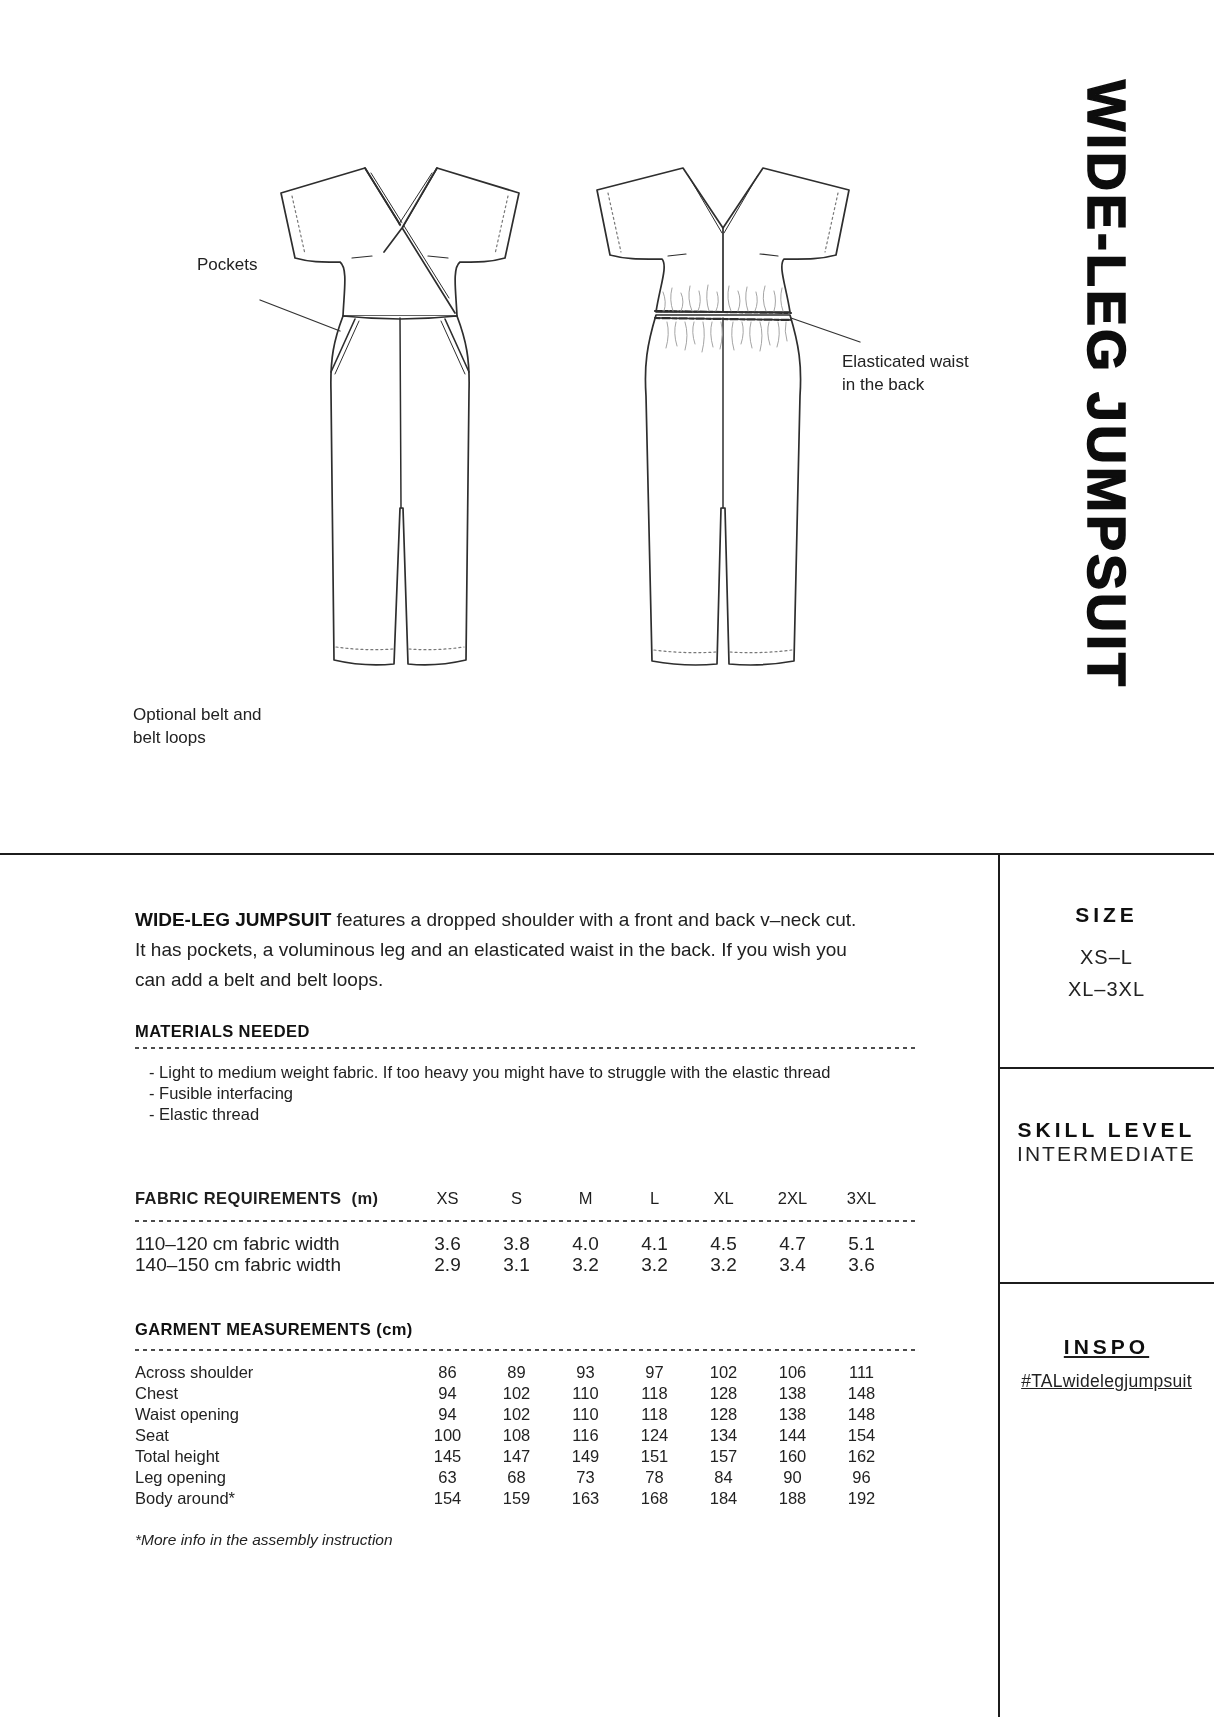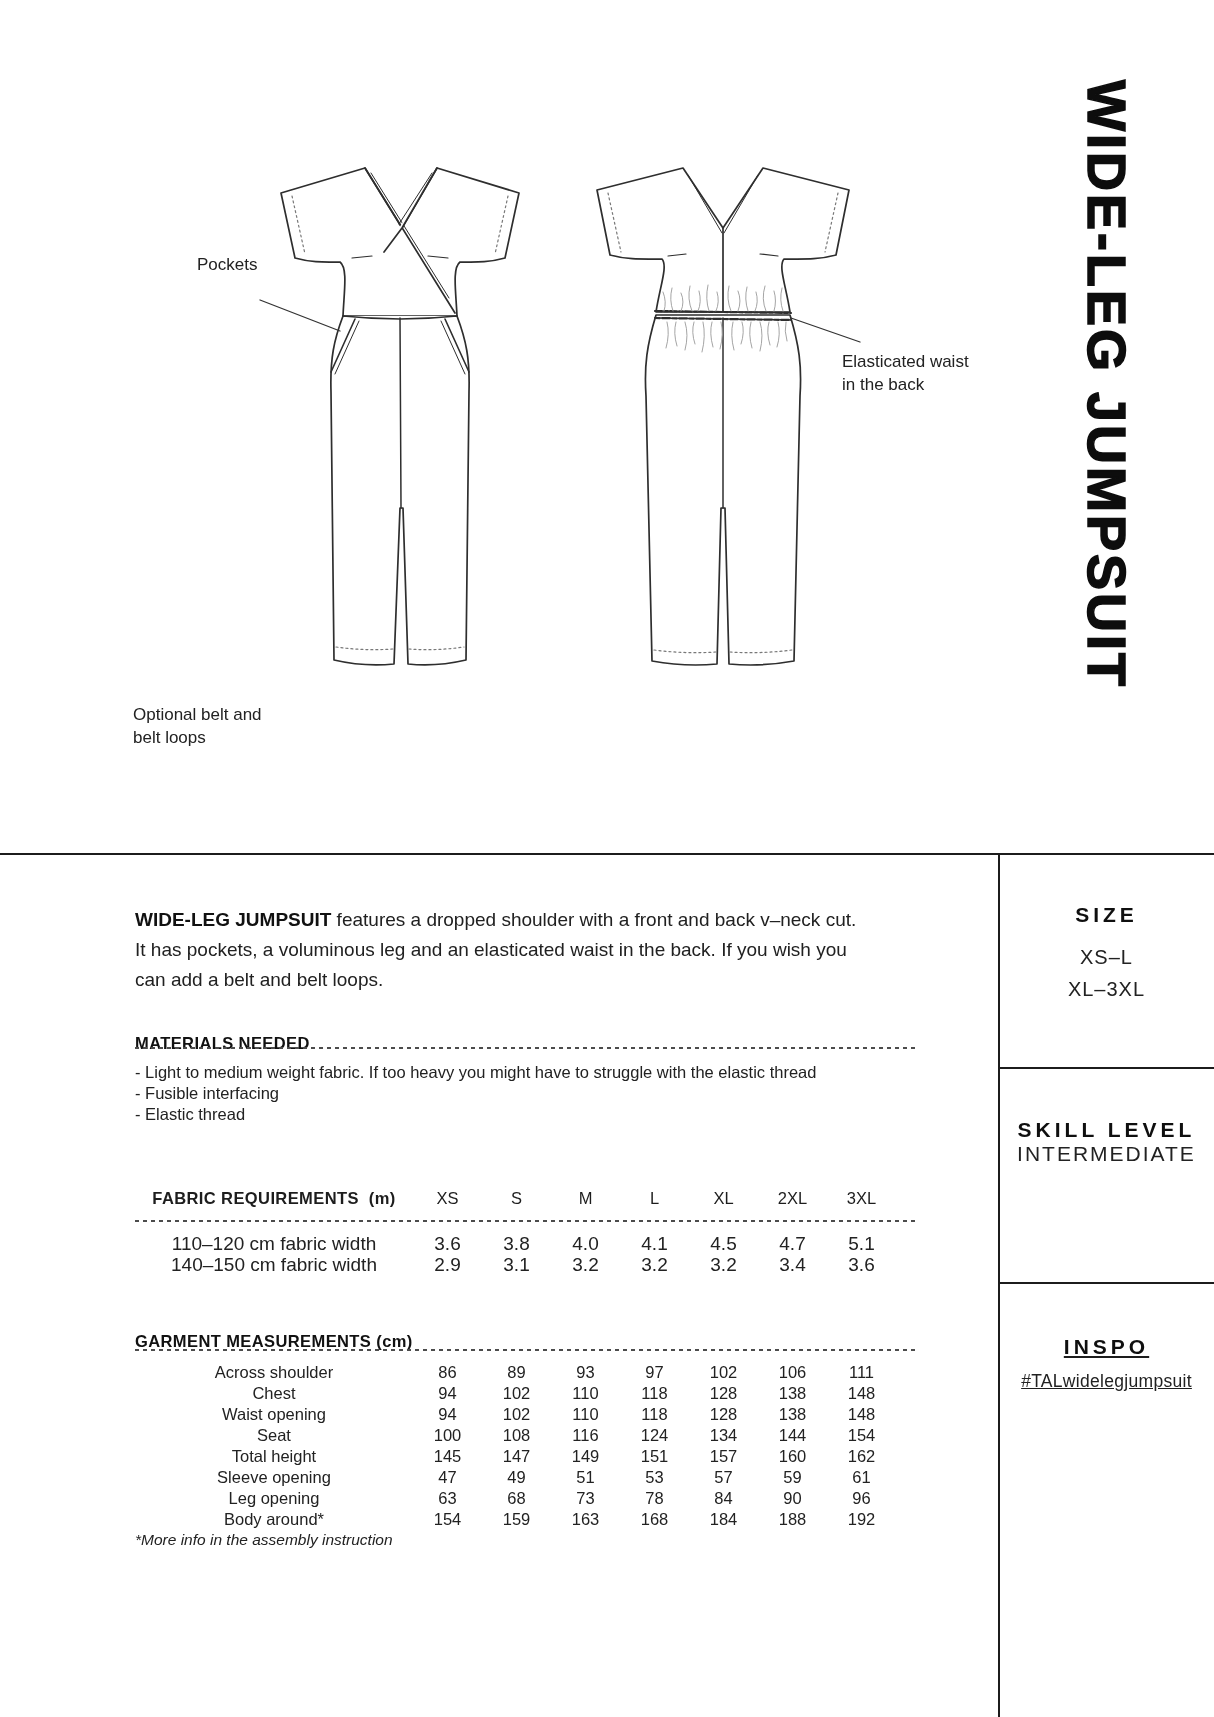--- a/index.html
+++ b/index.html
@@ -29,37 +29,37 @@
   .label-pockets { left:197px; top:253px; }
   .label-elastic { left:842px; top:350px; }
   .label-belt    { left:133px; top:703px; }
 
   
   .description { position:absolute; left:135px; top:905px; width:810px; font-size:19px; line-height:30px; color:#212121; }
   .description b { font-weight:700; color:#111; }
 
   .section-heading {
     position:absolute; left:135px; font-size:16.5px; font-weight:700;
-    letter-spacing:0.4px; color:#111; white-space:pre-wrap;margin-top:12px;
+    letter-spacing:0.4px; color:#111; white-space:pre-wrap;
   }
   .materials-heading { top:1022px; }
   .dashed-rule {
     position:absolute; left:135px; width:782px; height:2px;
     background:repeating-linear-gradient(90deg, #4c4c4c 0 4px, transparent 4px 8px);
   }
   .dash-materials { top:1047px; }
   .dash-fabric    { top:1220px; }
   .dash-meas      { top:1349px; }
 
-  .materials-list { position:absolute; left:135px; top:1062px; font-size:16.5px; line-height:21px; color:#222; }
+  .materials-list { position:absolute; left:149px; top:1062px; font-size:16.5px; line-height:21px; color:#222; }
   .materials-list .mat-item::before { content:"- "; }
 
   
   .trow { display:grid; grid-template-columns:278px repeat(7,69px); align-items:baseline; }
-  .trow .lab { text-align:center; }
+  .trow .lab { text-align:left; }
   .trow .num { text-align:center; }
 
   .fabric-header { position:absolute; left:135px; top:1189px; width:780px; font-size:16.5px; }
   .fabric-header .lab { font-weight:700; letter-spacing:0.4px; white-space:pre-wrap; font-size:16.5px; }
   .fabric-rows { position:absolute; left:135px; top:1233px; width:780px; font-size:19px; line-height:21px; color:#222; }
 
   .meas-heading { top:1320px; }
   .meas-rows { position:absolute; left:135px; top:1362px; width:780px; font-size:16.5px; line-height:21px; color:#222; }
   .meas-footnote { position:absolute; left:135px; top:1531px; font-size:15.5px; font-style:italic; color:#222; }
 
@@ -286,30 +286,20 @@
       <div class="lab">Total height</div>
       <div class="num">145</div>
       <div class="num">147</div>
       <div class="num">149</div>
       <div class="num">151</div>
       <div class="num">157</div>
       <div class="num">160</div>
       <div class="num">162</div>
     </div>
     <div class="trow">
-      <div class="lab">Sleeve opening</div>
-      <div class="num">47</div>
-      <div class="num">49</div>
-      <div class="num">51</div>
-      <div class="num">53</div>
-      <div class="num">57</div>
-      <div class="num">59</div>
-      <div class="num">61</div>
-    </div>
-    <div class="trow">
       <div class="lab">Leg opening</div>
       <div class="num">63</div>
       <div class="num">68</div>
       <div class="num">73</div>
       <div class="num">78</div>
       <div class="num">84</div>
       <div class="num">90</div>
       <div class="num">96</div>
     </div>
     <div class="trow">

